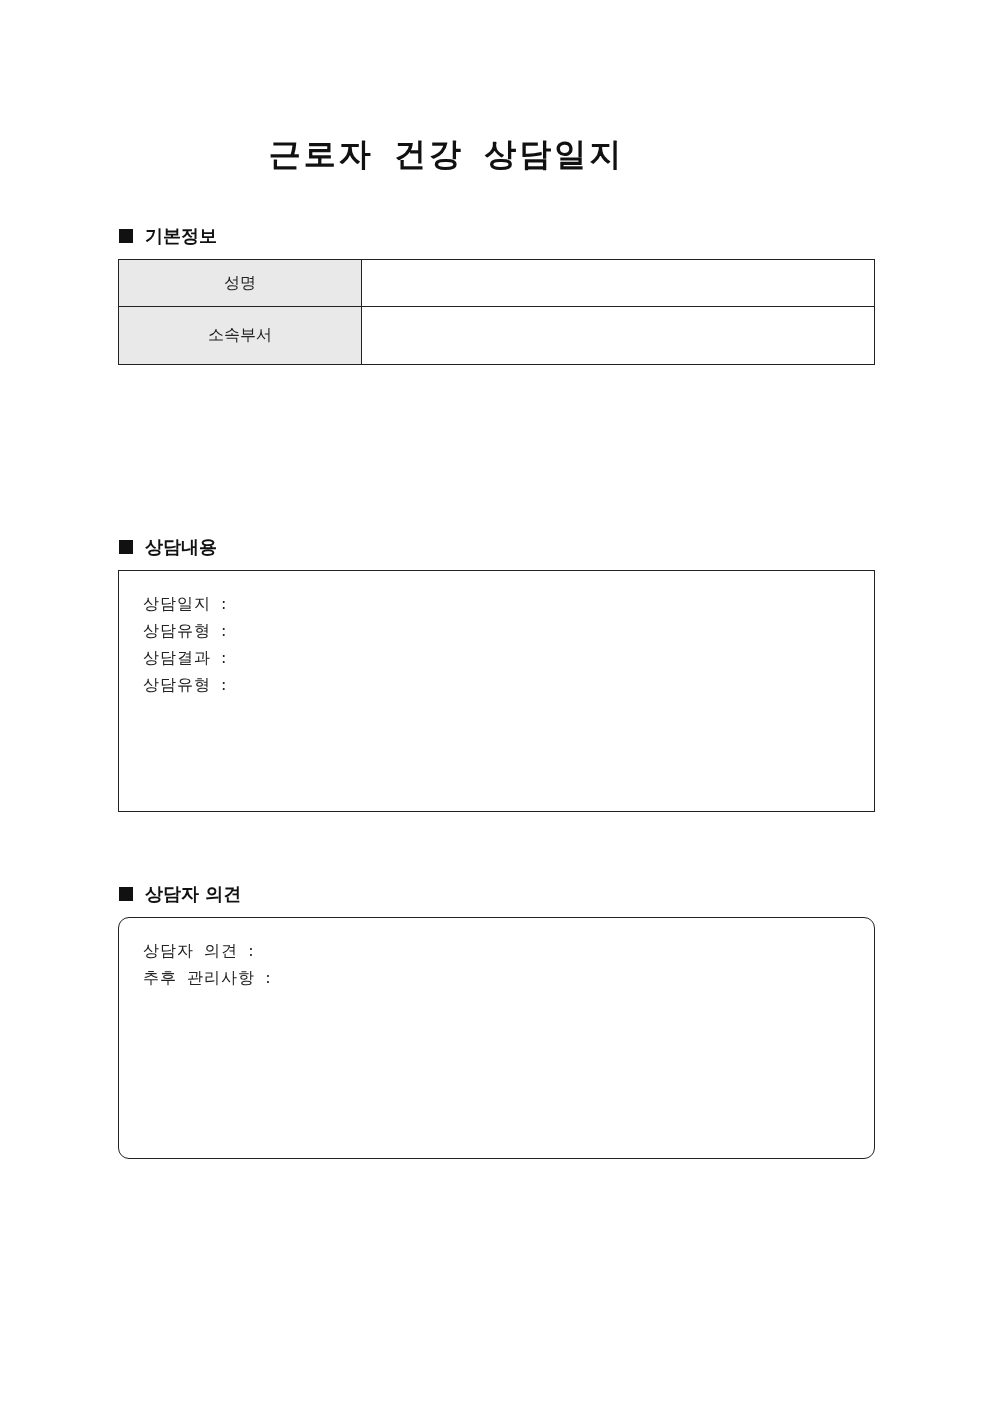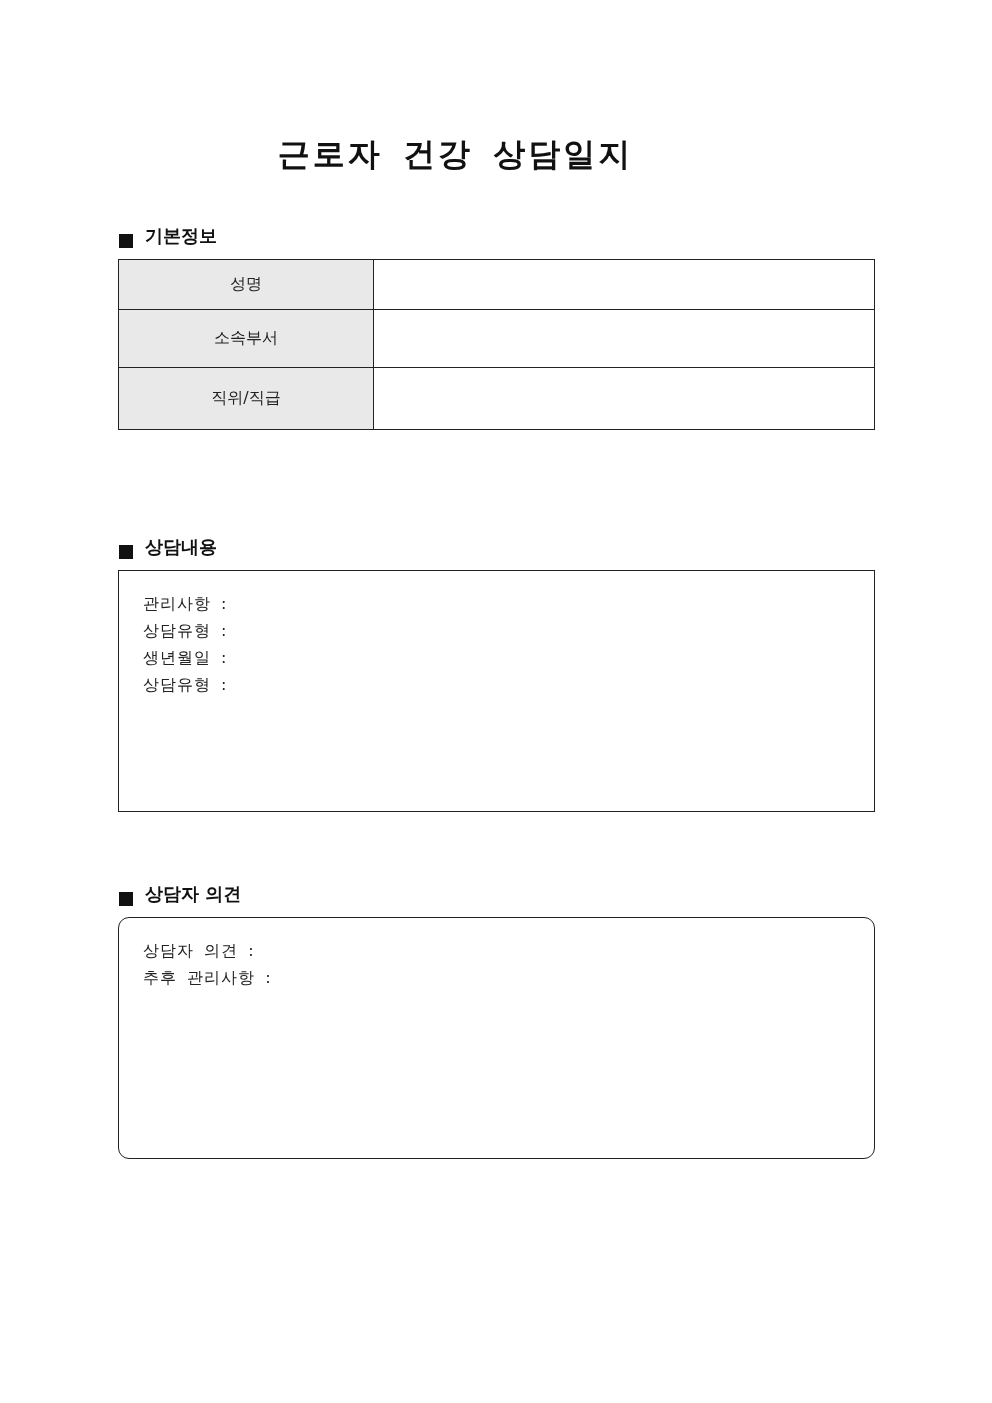--- a/index.html
+++ b/index.html
@@ -1,35 +1,35 @@
 <!DOCTYPE html>
 <html><head>
   <meta charset="utf-8">
   <style>
     html, body { margin: 0; padding: 0; background: #ffffff; }
     body {
       width: 992px; height: 1403px; position: relative; overflow: hidden;
       font-family: "DejaVu Sans", "Liberation Sans", sans-serif; color: #111;
     }
     .title {
-      position: absolute; left: 9px; top: 133px; width: 893px; text-align: center;
+      position: absolute; left: 0; top: 133px; width: 893px; text-align: center;
       font-size: 32px; font-weight: bold; letter-spacing: 3px; word-spacing: 6px;
     }
     .section-heading {
       position: absolute; left: 119px; font-size: 18px; font-weight: bold;
-      display: flex; align-items: flex-end;
+      display: flex; align-items: center;
     }
     .section-heading .bullet {
       display: inline-block; width: 14px; height: 14px; background: #111; margin-right: 12px;
     }
     table.info {
       position: absolute; left: 118px; top: 259px; width: 757px;
       border-collapse: collapse; font-size: 16px;
     }
-    table.info td { border: 1px solid #222; padding: 14px; }
+    table.info td { border: 1px solid #222; padding: 8px; }
     table.info td.label {
       width: 226px; background: #e9e9e9; text-align: center; color: #222;
     }
     table.info td.value { background: #fff; }
     .box {
       position: absolute; left: 118px; width: 755px; border: 1px solid #222; background: #fff;
     }
     .box .lines { position: absolute; left: 24px; top: 19px; font-size: 16px; color: #222; }
     .box .line { height: 27px; line-height: 27px; word-spacing: 4px; letter-spacing: 1px; }
   </style>
@@ -46,37 +46,33 @@
 <table class="info">
   <tbody>
       <tr style="height:47px;">
     <td class="label">성명</td>
     <td class="value"></td>
   </tr>
   <tr style="height:58px;">
     <td class="label">소속부서</td>
     <td class="value"></td>
   </tr>
-  <tr style="height:62px;">
-    <td class="label">직위/직급</td>
-    <td class="value"></td>
-  </tr>
 </tbody>
   </table>
 
 <div class="section-heading" style="top:535px;">
   <span class="bullet"></span>
   <span>상담내용</span>
 </div>
 
 <div class="box" style="top:570px; height:240px;">
   <div class="lines">
-    <div class="line">관리사항 :</div>
+    <div class="line">상담일지 :</div>
     <div class="line">상담유형 :</div>
-    <div class="line">생년월일 :</div>
+    <div class="line">상담결과 :</div>
     <div class="line">상담유형 :</div>
   </div>
 </div>
 
 <div class="section-heading" style="top:882px;">
   <span class="bullet"></span>
   <span>상담자 의견</span>
 </div>
 
 <div class="box" style="top:917px; height:240px;border-radius:11px;">

